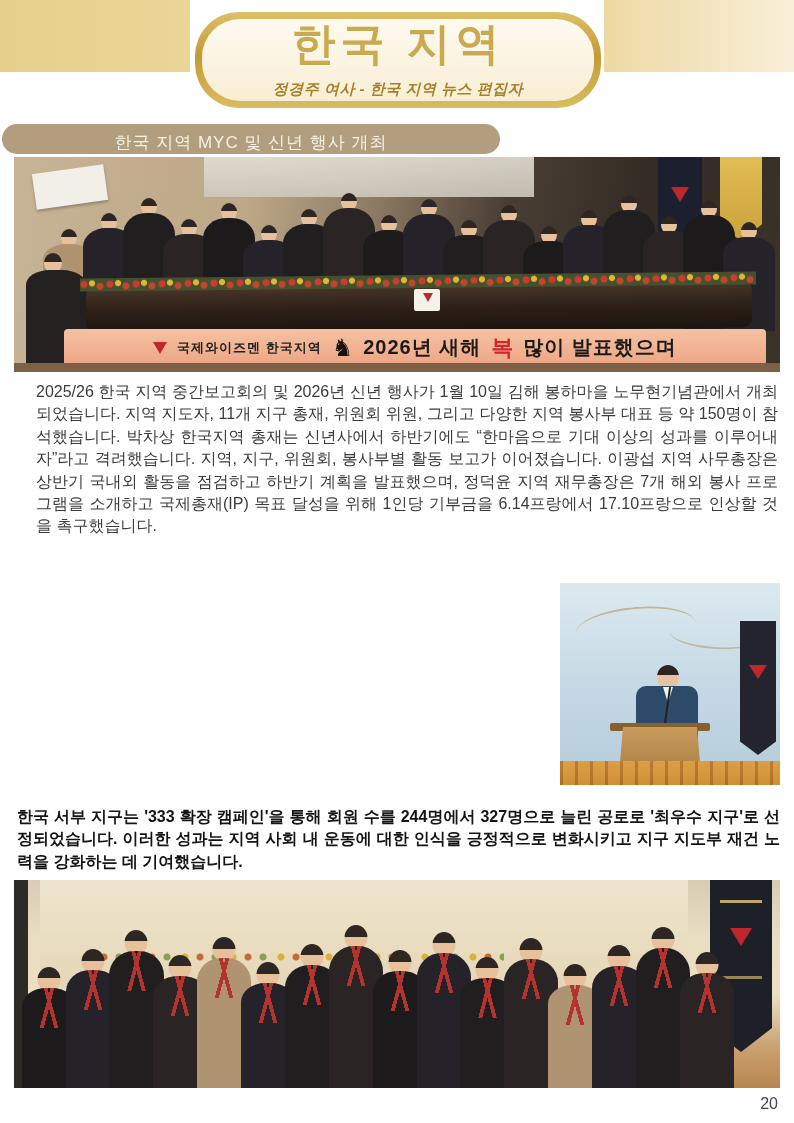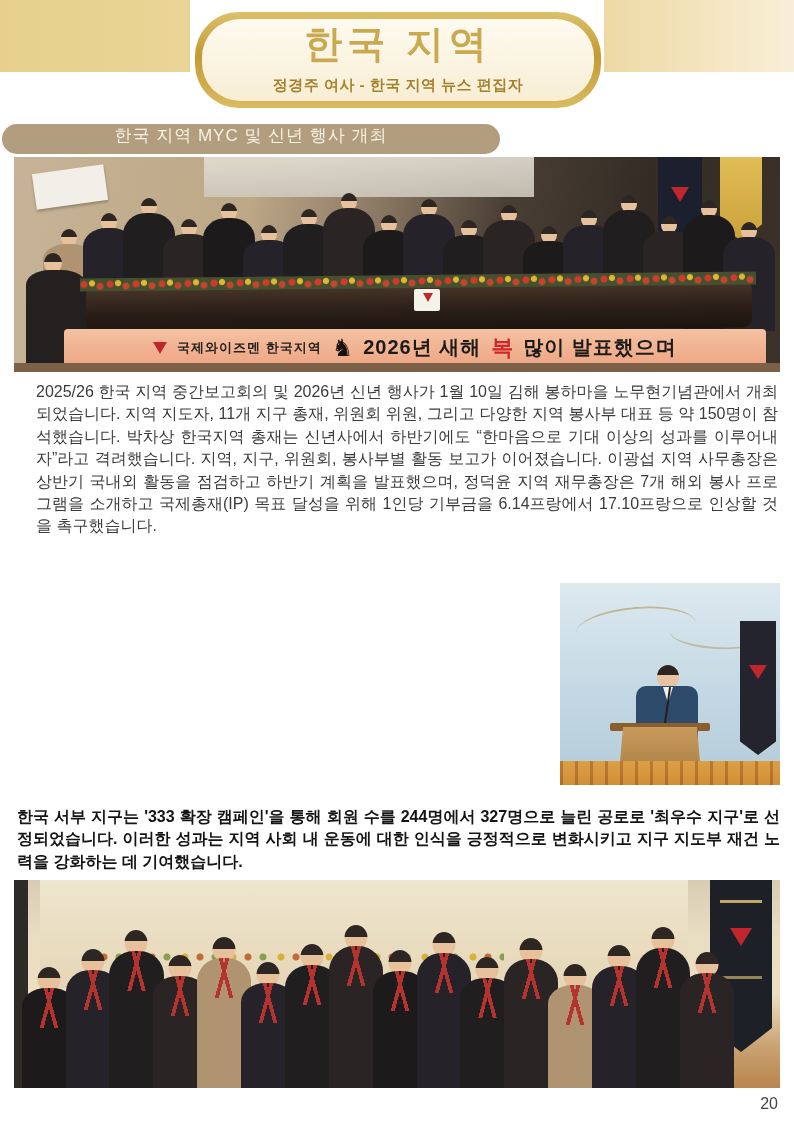--- a/index.html
+++ b/index.html
@@ -9,27 +9,27 @@
   
   .band{position:absolute;top:0;height:72px;}
   .band-left{left:0;width:190px;background:linear-gradient(90deg,#e6d08c,#ead597);}
   .band-right{left:604px;width:190px;background:linear-gradient(90deg,#eed9a4,#f9efd8);}
   .title-box{position:absolute;left:195px;top:12px;width:406px;height:96px;
              background:linear-gradient(180deg,#dcc06a,#c49a33 45%,#d9bc62);
              border-radius:44px;padding:7px;box-sizing:border-box;z-index:2;}
   .title-box-inner{width:100%;height:100%;border-radius:38px;
              background:linear-gradient(180deg,#fefaf0,#f8eed4);
              display:flex;flex-direction:column;align-items:center;justify-content:center;}
-  .page-title{font-size:38px;font-weight:600;letter-spacing:5px;color:#cba94f;
+  .page-title{font-size:44px;font-weight:600;letter-spacing:5px;color:#cba94f;
              text-shadow:0 1px 0 #fff;line-height:1.05;}
-  .page-subtitle{font-size:15px;font-weight:700;letter-spacing:.5px;color:#a5812c;margin-top:12px;}
+  .page-subtitle{font-size:15px;font-weight:700;letter-spacing:.5px;color:#a5812c;margin-top:12px;font-style:italic;}
 
   
   .section-bar{position:absolute;left:2px;top:124px;width:498px;height:30px;border-radius:15px;
-             background:#b29e7f;display:flex;align-items:flex-start;justify-content:center;}
+             background:#b29e7f;display:flex;align-items:flex-end;justify-content:center;}
   .section-bar span{color:#f7f1e2;font-size:17px;letter-spacing:1px;}
 
   
   .photo{position:absolute;overflow:hidden;margin:0;padding:0;background:#888;}
   .photo *{position:absolute;}
 
   
   .people{position:absolute;}
   .person{position:absolute;bottom:0;}
   .person::before{content:"";position:absolute;top:0;left:50%;transform:translateX(-50%);

